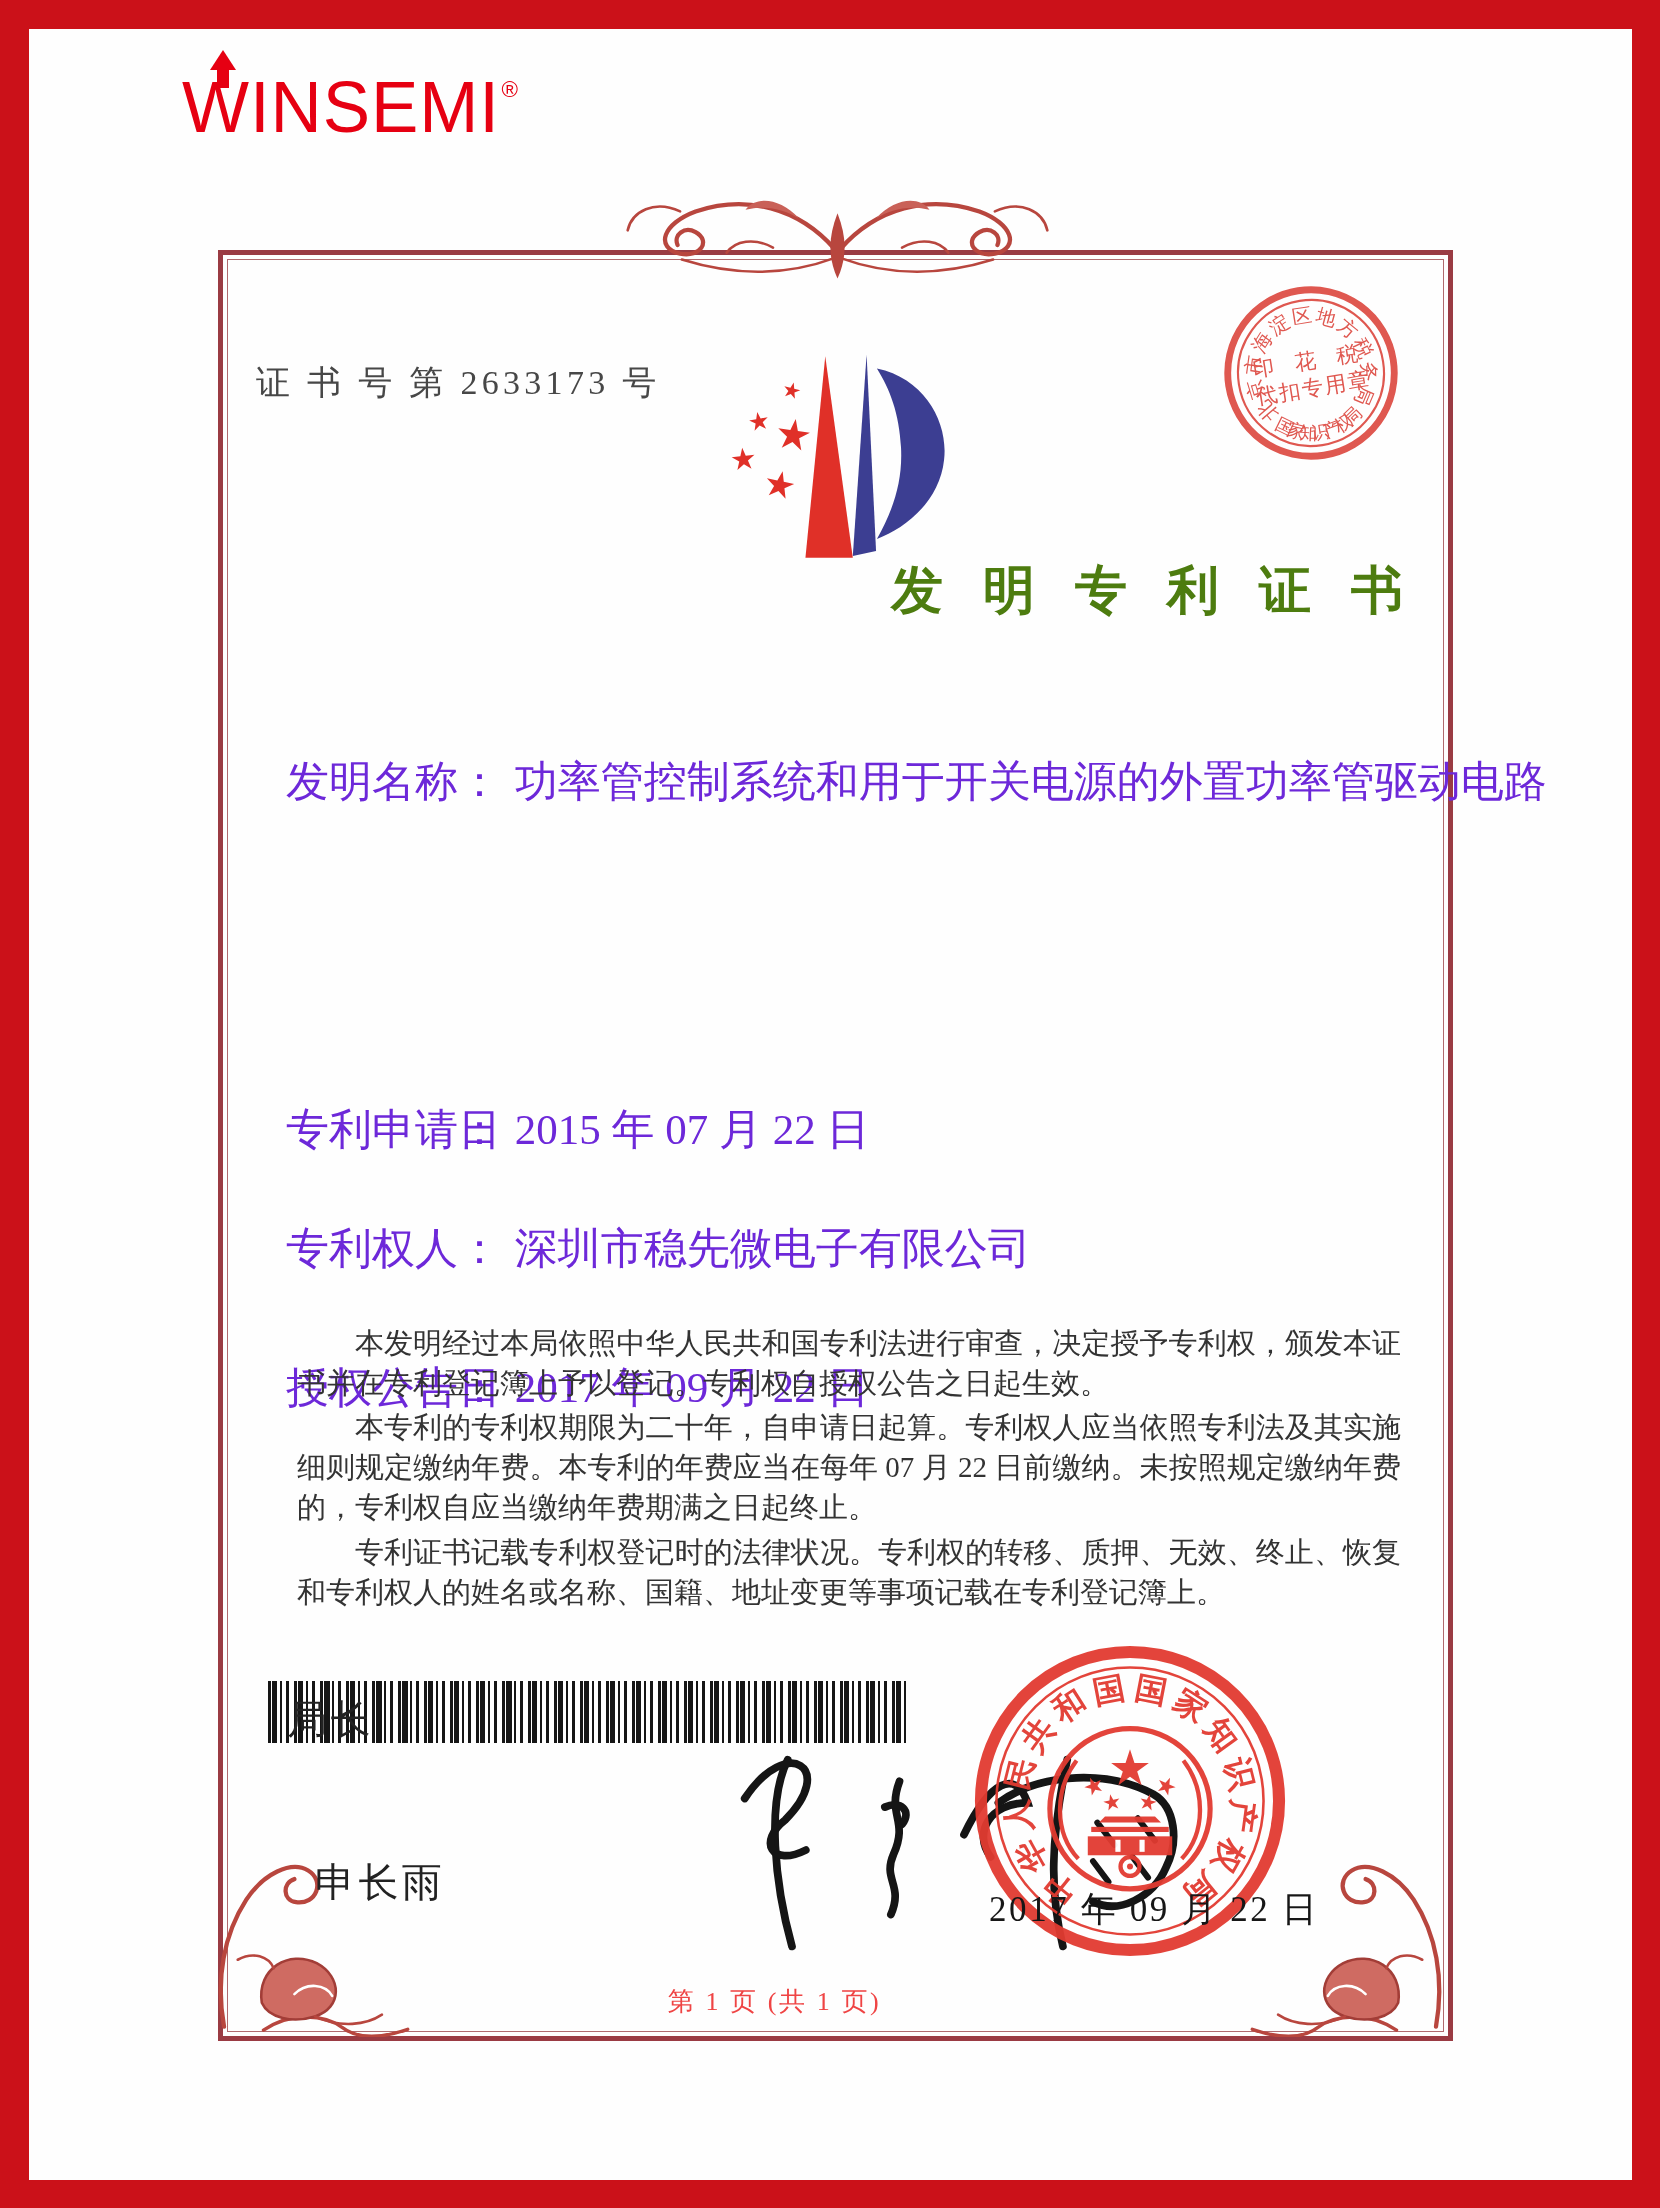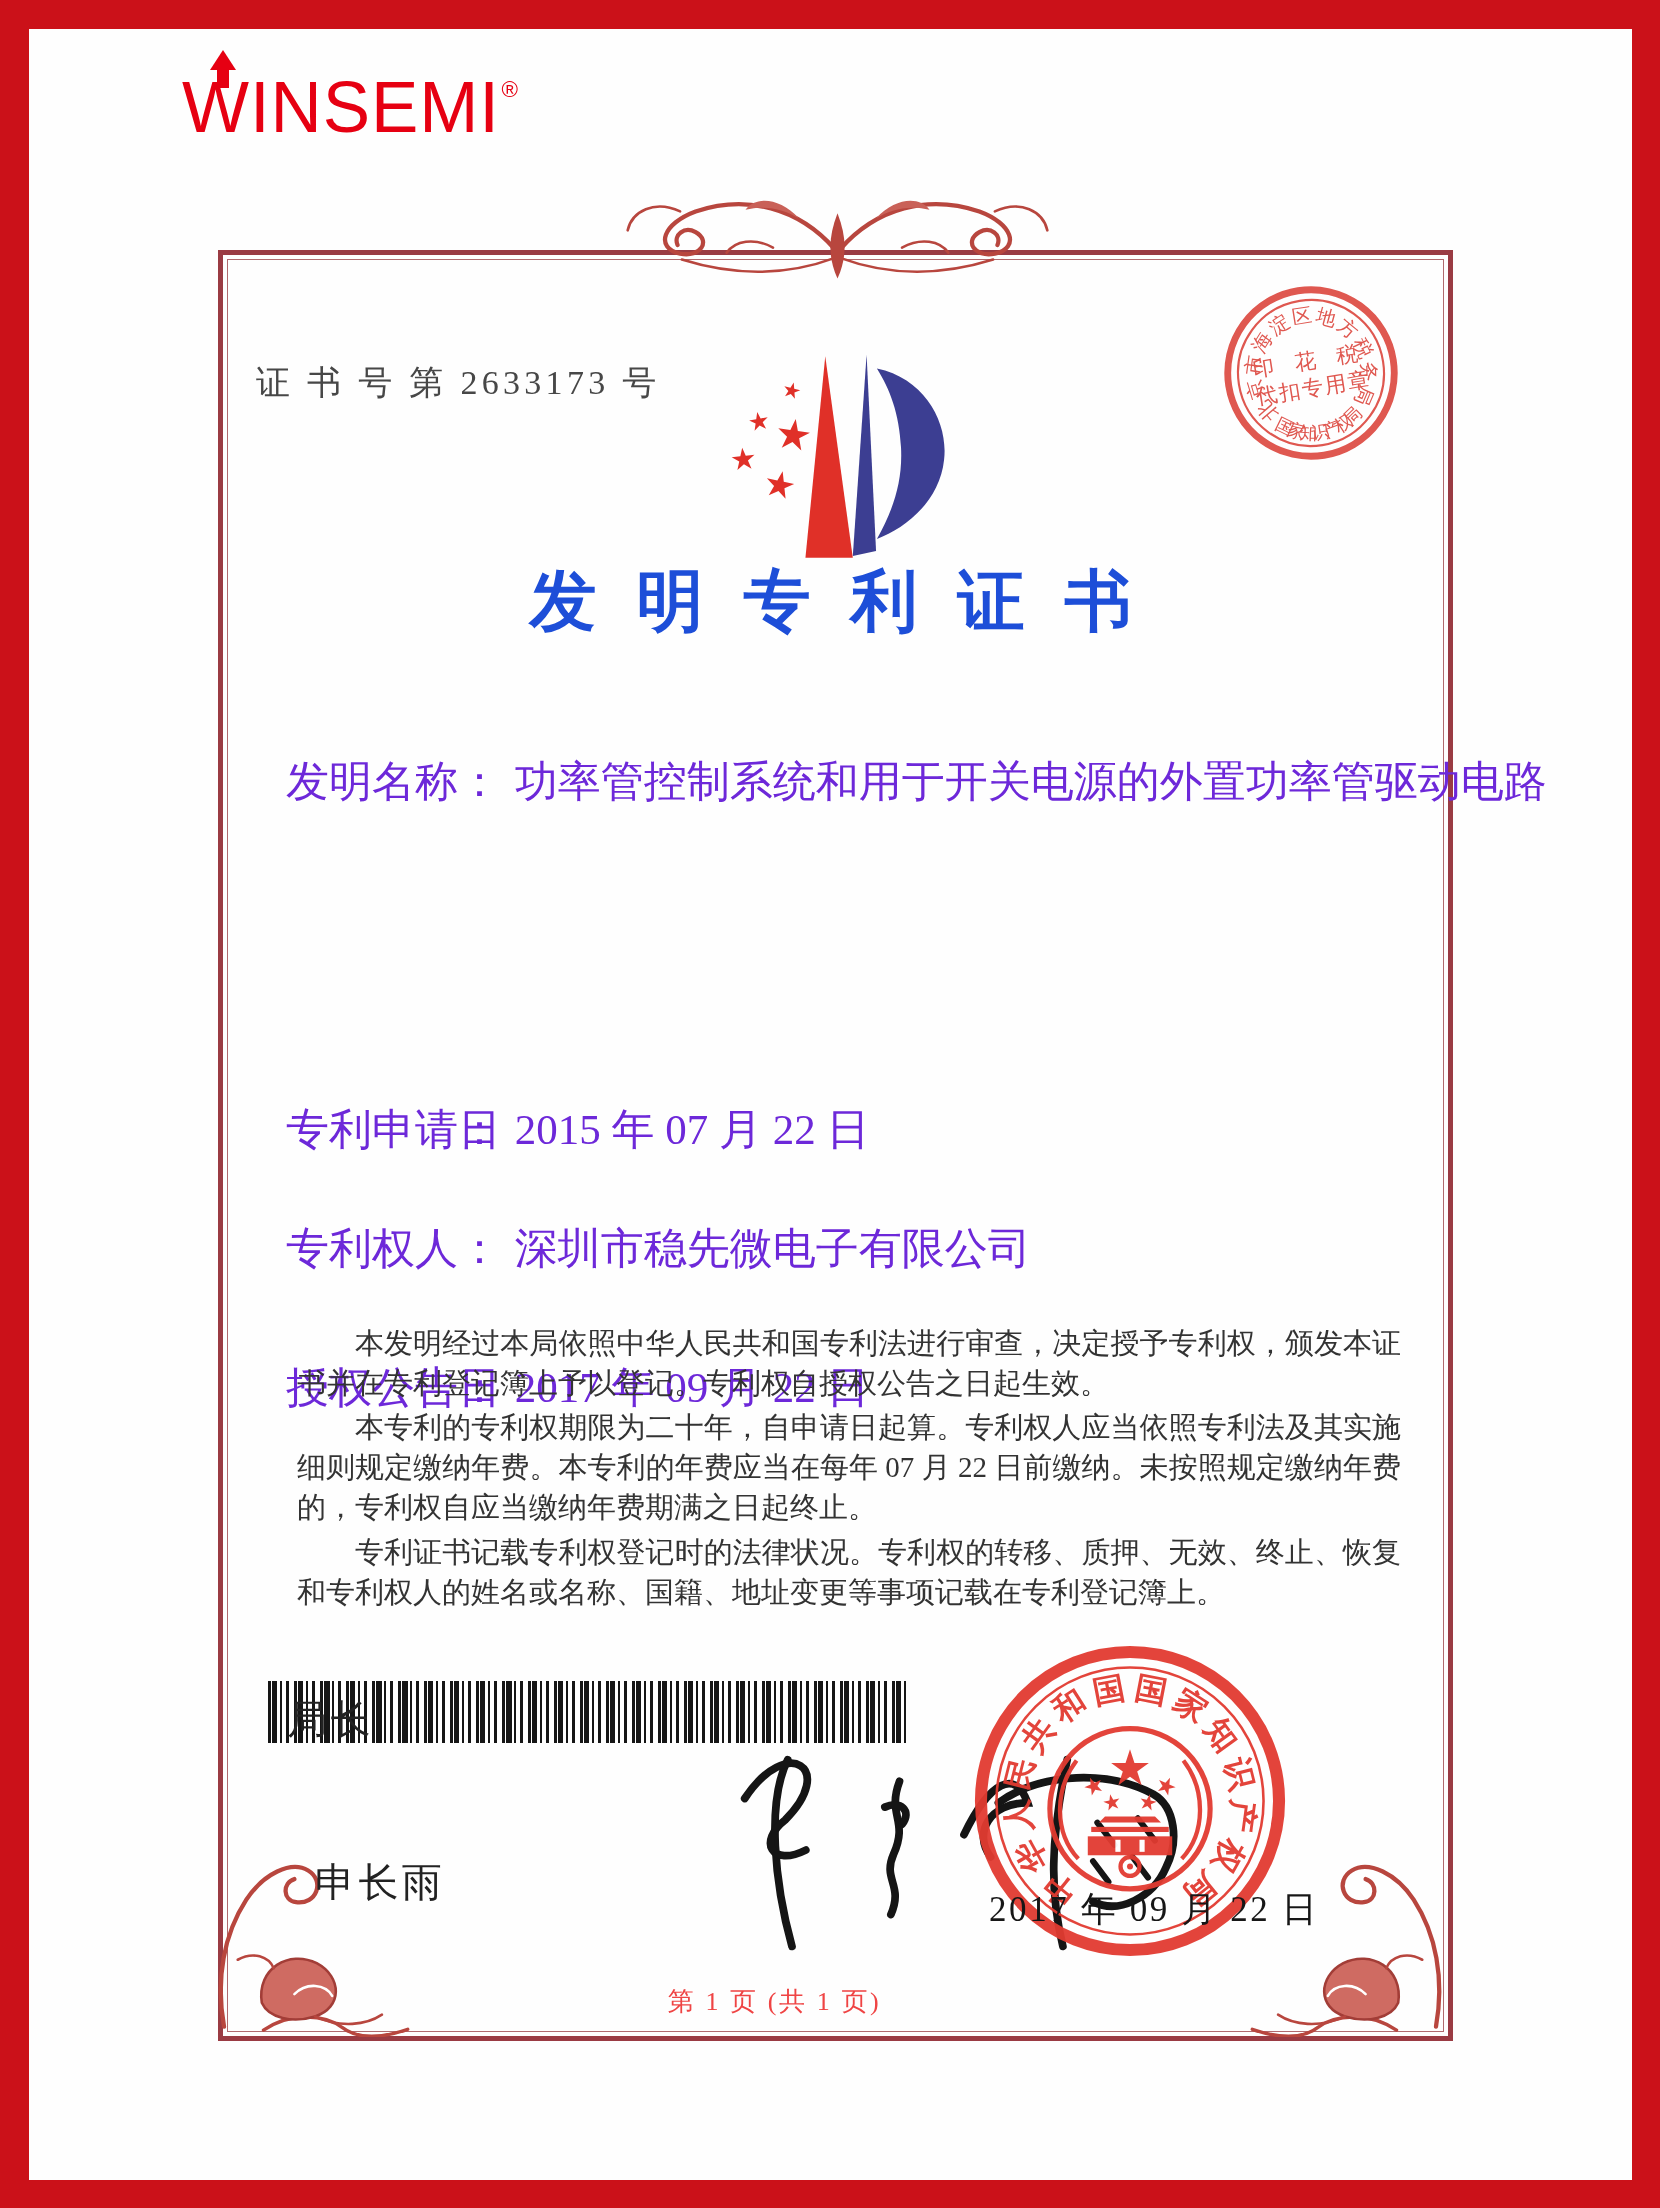--- a/index.html
+++ b/index.html
@@ -15,22 +15,22 @@
         border-left:13.8px solid transparent;border-right:13.8px solid transparent;
         border-bottom:20.6px solid #e60012;}
   .brand .arrow-stem{position:absolute;left:35px;top:1.7px;width:12px;height:19px;background:#e60012;}
   
   .inner-frame{position:absolute;left:218px;top:250px;width:1225px;height:1781px;
         border:5.2px solid #9a3b43;}
   .inner-frame::after{content:"";position:absolute;inset:4.3px;border:1.7px solid #b06a6e;}
   
   .cert-number{position:absolute;left:256px;top:360px;font-size:34px;letter-spacing:4.3px;color:#474747;}
   
-  .cert-title{position:absolute;left:218px;top:556px;width:1225px;text-align:center;
-        font-size:67px;font-weight:600;letter-spacing:40px;padding-left:40px;box-sizing:border-box;color:#1d4ed8;}
+  .cert-title{position:absolute;left:218px;top:556px;width:1225px;text-align:right;
+        font-size:52px;font-weight:600;letter-spacing:40px;padding-left:40px;box-sizing:border-box;color:#4d7c0f;}
   
   .frow{position:absolute;left:286px;font-size:43px;color:#6d28d9;white-space:nowrap;}
   .flabel{display:inline-block;width:172px;text-align:justify;text-align-last:justify;vertical-align:bottom;}
   .fcolon{margin-right:13.8px;}
   
   .paras{position:absolute;left:297px;top:1323px;width:1104px;font-size:29px;line-height:40px;
         text-align:justify;color:#333;}
   .paras p{margin:0 0 4.3px 0;text-indent:2em;}
   
   .barcode{position:absolute;left:268px;top:1681px;width:638px;height:62px;

